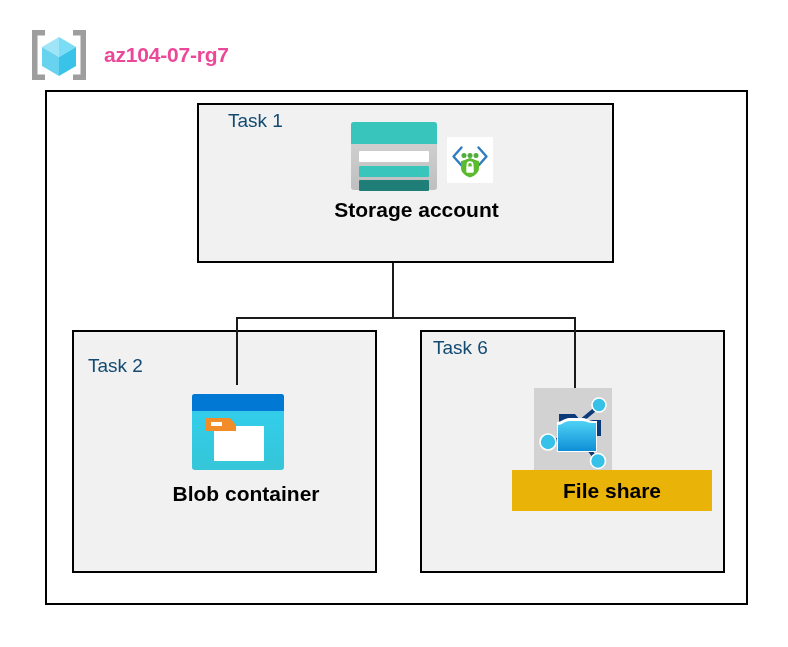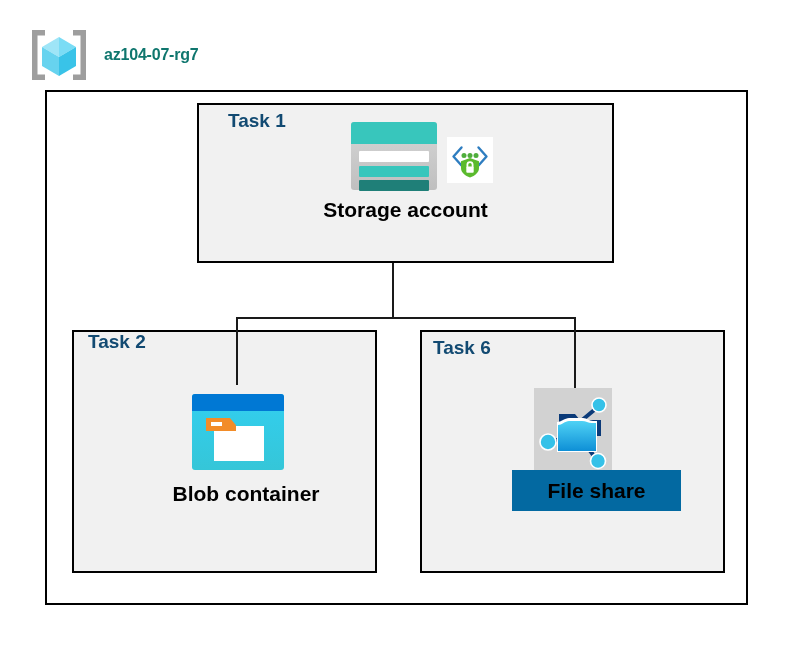--- a/index.html
+++ b/index.html
@@ -26,23 +26,23 @@
     align-items: center;
     gap: 14px;
   }
   #rg-icon {
     width: 62px;
     height: 58px;
     position: relative;
     flex: 0 0 auto;
   }
   #rg-title {
-    font-size: 16px;
+    font-size: 21px;
     font-weight: bold;
-    color: #0f766e;
+    color: #ec4899;
     letter-spacing: -0.2px;
     white-space: nowrap;
   }
 
   
   #rg-boundary {
     position: absolute;
     left: 45px;
     top: 90px;
     width: 703px;
@@ -59,42 +59,42 @@
     border: 2px solid #000000;
     box-sizing: border-box;
   }
   #task-1-box { left: 197px; top: 103px; width: 417px; height: 160px; }
   #task-2-box { left: 72px;  top: 330px; width: 305px; height: 243px; }
   #task-3-box { left: 420px; top: 330px; width: 305px; height: 243px; }
 
   .task-label {
     position: absolute;
     font-size: 19px;
-    font-weight: bold;
+    font-weight: normal;
     color: #124A72;
     white-space: nowrap;
   }
   #task-1-label { left: 228px; top: 110px; }
-  #task-2-label { left: 88px;  top: 331px; }
+  #task-2-label { left: 88px;  top: 355px; }
   #task-3-label { left: 433px; top: 337px; }
 
   
   .node-label {
     position: absolute;
     font-size: 21px;
     font-weight: bold;
     color: #000000;
     white-space: nowrap;
     text-align: center;
   }
-  #storage-label   { left: 197px; top: 198px; width: 417px; }
+  #storage-label   { left: 208px; top: 198px; width: 417px; }
   #blob-label      { left: 72px;  top: 482px; width: 348px; }
   #fileshare-label {
-    left: 512px; top: 470px; width: 169px; height: 41px;
-    background: #0369a1;
+    left: 512px; top: 470px; width: 200px; height: 41px;
+    background: #eab308;
     display: flex; align-items: center; justify-content: center;
   }
 
   
   #fileshare-highlight {
     position: absolute;
     left: 534px; top: 388px;
     width: 78px; height: 86px;
     background: #D2D2D2;
   }

